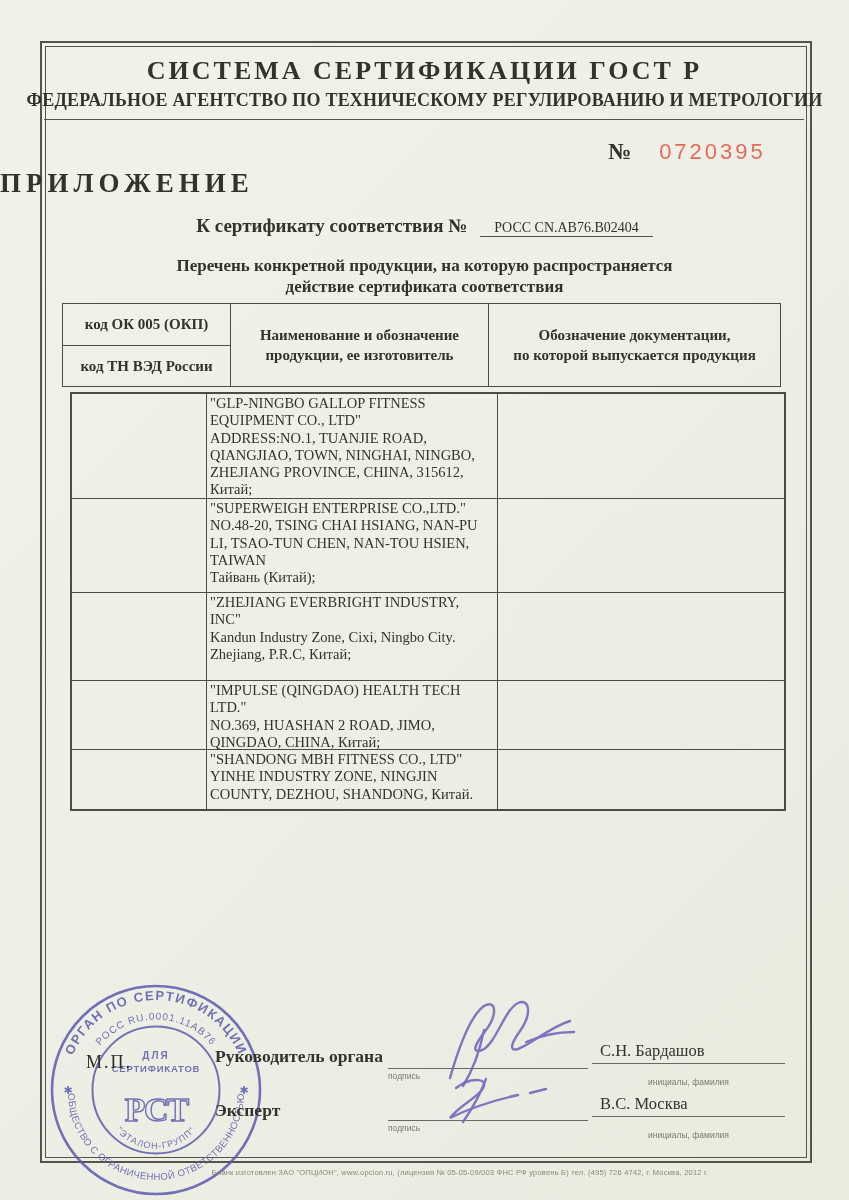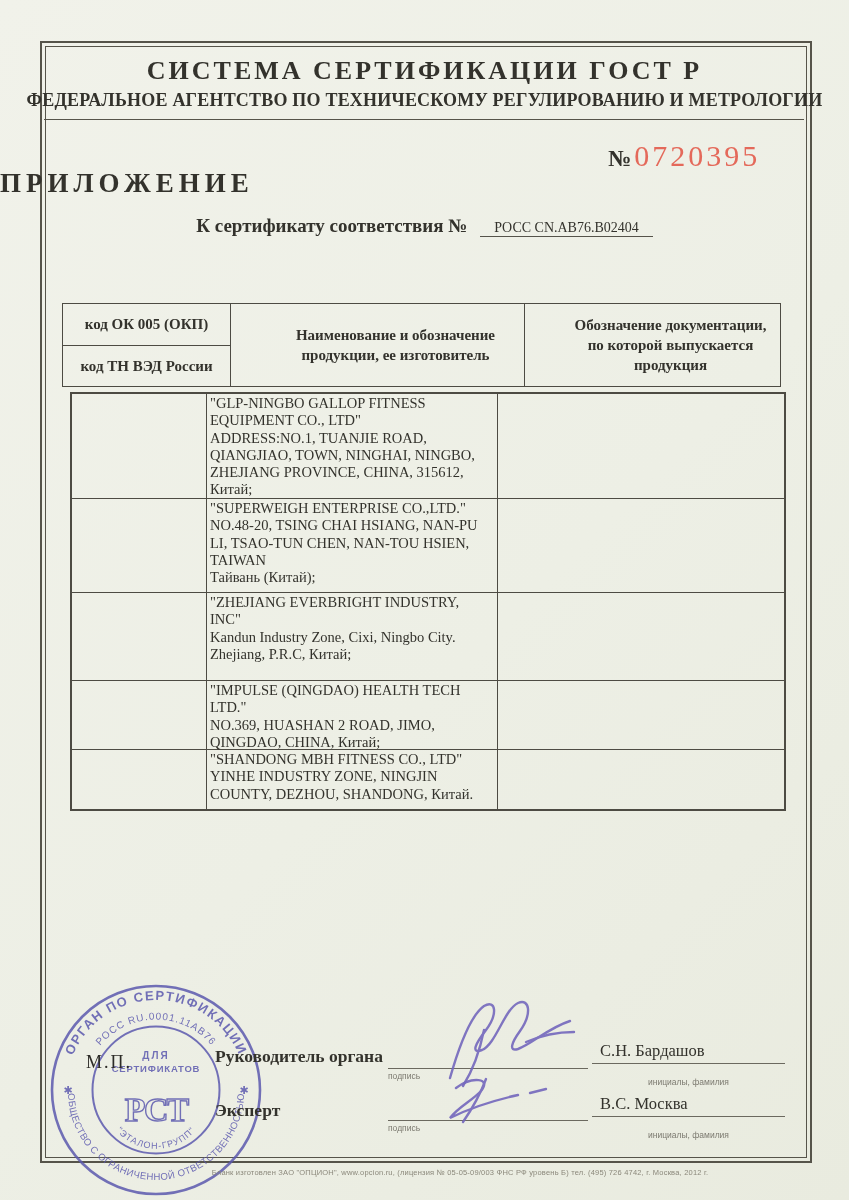--- a/index.html
+++ b/index.html
@@ -11,33 +11,33 @@
                border:2px solid #56544a;}
   .frame-inner{position:absolute;left:3px;top:3px;right:3px;bottom:3px;
                border:1.6px solid #56544a;}
   .sys-title{left:0;right:0;top:56px;text-align:center;font-weight:bold;font-size:26px;
              letter-spacing:3px;}
   .agency{left:0;right:0;top:90px;text-align:center;font-weight:bold;font-size:18px;
           letter-spacing:0.2px;}
   .hdr-rule{left:44px;width:760px;top:119px;border-top:1.8px solid #56544a;height:0;}
   .blank-no{left:608px;top:139px;display:flex;align-items:baseline;}
   .no-sign{font-size:23px;font-weight:bold;}
-  .no-val{font-family:Liberation Serif, serif;font-size:30px;letter-spacing:3px;
-          margin-left:3px;}
+  .no-val{font-family:Liberation Sans, sans-serif;font-size:22px;letter-spacing:3px;
+          margin-left:28px;}
   .doc-title{left:0;right:0;top:168px;text-align:left;font-weight:bold;font-size:27px;
              letter-spacing:5px;}
   .cert-line{left:0;right:0;top:215px;text-align:center;font-size:19px;}
   .cert-label{font-weight:bold;}
   .cert-number{font-size:14px;border-bottom:1.2px solid #55534a;padding:0 14px 1px 14px;
                margin-left:8px;}
   .subtitle{left:0;right:0;top:255px;text-align:center;font-weight:bold;font-size:17px;
             line-height:21px;white-space:pre-line;}
   
   .thead{left:62px;top:303px;width:719px;height:84px;border:1.7px solid #4d4b43;
-         display:flex;box-sizing:border-box;font-weight:bold;font-size:15px;gap:36px;}
+         display:flex;box-sizing:border-box;font-weight:bold;font-size:15px;}
   .th-col1{width:167px;border-right:1.7px solid #4d4b43;display:flex;flex-direction:column;}
   .th-c1a{height:41px;border-bottom:1.7px solid #4d4b43;display:flex;align-items:center;
           justify-content:center;}
   .th-c1b{flex:1;display:flex;align-items:center;justify-content:center;}
   .th-col2{width:257px;border-right:1.7px solid #4d4b43;display:flex;align-items:center;
            justify-content:center;text-align:center;white-space:pre-line;line-height:20px;}
   .th-col3{flex:1;display:flex;align-items:center;justify-content:center;text-align:center;
            white-space:pre-line;line-height:20px;}
   
   .tbody{left:70px;top:392px;width:716px;border:2.2px solid #4d4b43;box-sizing:border-box;}
@@ -89,20 +89,22 @@
     <span class="no-val" id="blank-no-val" style="color: rgb(228, 105, 90);">0720395</span>
   </div>
 
   <div class="abs doc-title">ПРИЛОЖЕНИЕ</div>
 
   <div class="abs cert-line">
     <span class="cert-label">К сертификату соответствия №</span>
     <span class="cert-number">РОСС CN.AB76.B02404</span>
   </div>
 
+  <div class="abs subtitle">Перечень конкретной продукции,  на которую распространяется
+действие сертификата соответствия</div>
 
   <div class="abs thead">
     <div class="th-col1">
       <div class="th-c1a">код ОК 005 (ОКП)</div>
       <div class="th-c1b">код ТН ВЭД России</div>
     </div>
     <div class="th-col2">Наименование и обозначение
 продукции, ее изготовитель</div>
     <div class="th-col3">Обозначение документации,
 по которой выпускается продукция</div>

